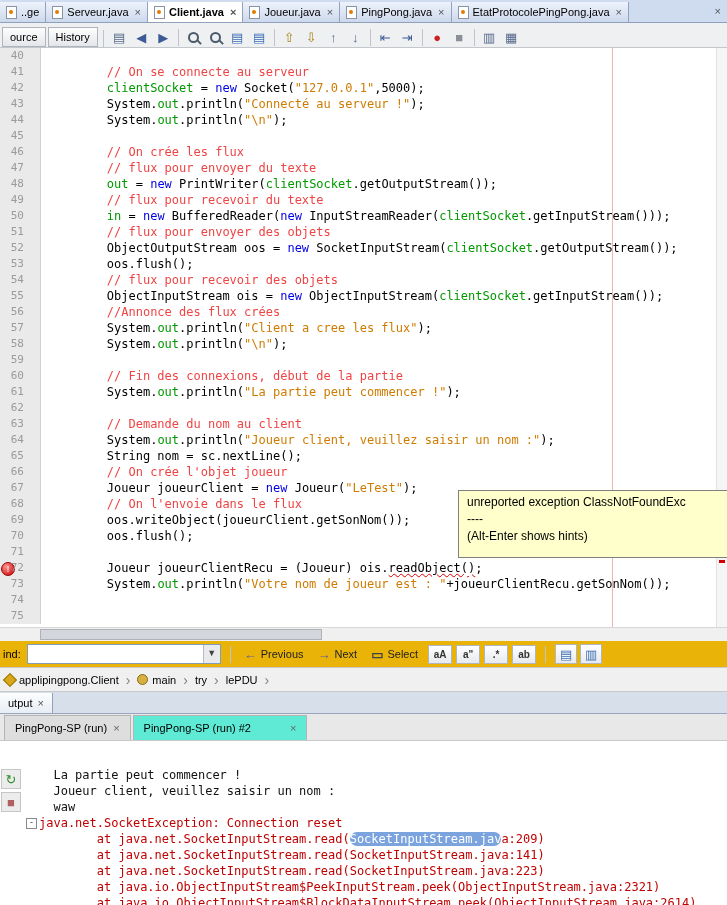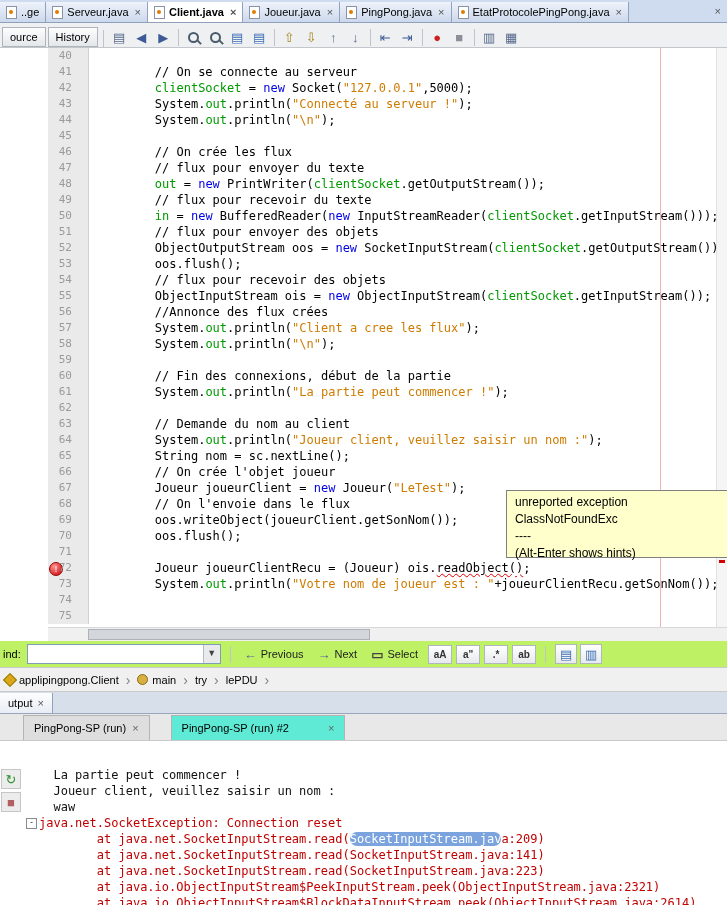--- a/index.html
+++ b/index.html
@@ -27,48 +27,48 @@
         border:1px solid #aeb4bc;background:linear-gradient(#fdfdfd,#e4e7ea);}
   .ticon{width:21px;height:20px;display:flex;align-items:center;justify-content:center;
          font-size:13px;}
   .tsep{width:1px;height:17px;background:#c0c4ca;margin:0 3px;}
   .mag{width:7px;height:7px;border:2px solid #4a5a6a;border-radius:50%;position:relative;display:inline-block;}
   .mag::after{content:"";position:absolute;width:6px;height:2px;background:#4a5a6a;
               transform:rotate(45deg);right:-5px;bottom:-2px;}
 
   
   .editor{position:relative;height:593px;background:#fff;overflow:hidden;
-          font-family:"DejaVu Sans Mono",monospace;font-size:12px;margin-left:48px;}
+          font-family:"DejaVu Sans Mono",monospace;font-size:12px;}
   .ed-lines{position:absolute;left:0;top:0;right:0;}
   .ed-line{display:flex;height:16px;line-height:16px;}
   .gutter{width:40px;flex:0 0 40px;background:#eaeaea;border-right:1px solid #d2d2d2;
           position:relative;color:#9a9a9a;font-size:11px;}
   .lno{position:absolute;right:16px;}
   .errball{position:absolute;left:1px;top:2px;width:12px;height:12px;border-radius:50%;
            background:radial-gradient(circle at 35% 30%,#ff9090,#c80000);
            border:1px solid #900;color:#fff;font-size:9px;line-height:12px;text-align:center;
            font-family:"Liberation Sans",sans-serif;}
   .codecell{white-space:pre;padding-left:8px;}
-  .tc{color:#000000;}.tk{color:#0000e6;}.ts{color:#ce7b00;}
+  .tc{color:#ef4444;}.tk{color:#0000e6;}.ts{color:#ce7b00;}
   .tf{color:#009900;}.tp{color:#000;}
   .te{color:#000;text-decoration:underline wavy #e00000 1px;}
   .margin-line{position:absolute;top:0;bottom:13px;left:612px;width:1px;background:#f0b4b4;}
   .stripe{position:absolute;right:0;top:0;bottom:13px;width:10px;background:#f5f5f5;
           border-left:1px solid #e2e2e2;}
   .stripe-mark{position:absolute;right:2px;width:6px;height:3px;background:#d40000;top:512px;}
   .hscroll{position:absolute;left:0;right:0;bottom:0;height:13px;background:#f0f0f0;
            border-top:1px solid #d8d8d8;}
   .hthumb{position:absolute;left:40px;width:280px;top:1px;bottom:1px;
           background:#d3d6da;border:1px solid #aeb2b8;}
   .tooltip{position:absolute;left:458px;right:-1px;top:442px;height:60px;background:#ffffcc;
            border:1px solid #808080;padding:3px 8px;z-index:5;
            font-family:"Liberation Sans",sans-serif;font-size:12px;line-height:17px;color:#000;}
 
   
-  .findbar{height:26px;background:#bef264;border-bottom:1px solid #c9c9c9;
+  .findbar{height:26px;background:#eab308;border-bottom:1px solid #c9c9c9;
            display:flex;align-items:center;padding:0 3px;gap:6px;}
   .combo{width:192px;height:18px;background:#fff;border:1px solid #7f9db9;position:relative;}
   .combo input{position:absolute;left:1px;top:1px;right:17px;bottom:1px;border:none;outline:none;
                font-family:"Liberation Sans",sans-serif;font-size:11px;}
   .combo-arrow{position:absolute;right:0;top:0;bottom:0;width:16px;background:#e8eaec;
                border-left:1px solid #b8bcc2;text-align:center;line-height:16px;font-size:9px;color:#444;}
   .fbtn{display:flex;align-items:center;gap:4px;padding:0 4px;color:#222;}
   .fbtn .arr{font-size:13px;color:#5d5d9e;font-weight:bold;}
   .ftoggle{min-width:18px;height:17px;border:1px solid #b0b6c0;background:linear-gradient(#fff,#e7e9ec);
            display:flex;align-items:center;justify-content:center;font-size:10px;font-weight:bold;
@@ -86,21 +86,21 @@
   .bc-method{width:9px;height:9px;border-radius:50%;background:#d8b040;border:1px solid #8a6a14;display:inline-block;}
 
   
   .out-header{height:21px;background:#d7dfeb;border-bottom:1px solid #9aa6bd;
               display:flex;align-items:flex-end;padding-left:0;}
   .out-wtab{height:20px;display:inline-flex;align-items:center;gap:5px;padding:0 8px;
             background:linear-gradient(#fcfdfe,#e8edf5);border-right:1px solid #93a1bd;}
   .out-tabs{height:26px;background:#e8e8e8;border-bottom:1px solid #c9c9c9;
             display:flex;align-items:flex-end;padding-left:4px;gap:2px;}
   .otab{height:24px;display:flex;align-items:center;gap:6px;padding:0 10px;
-        background:#dedede;border:1px solid #b4b4b4;border-bottom:none;white-space:nowrap;margin-left:19px;}
+        background:#dedede;border:1px solid #b4b4b4;border-bottom:none;white-space:nowrap;}
   .otab.active{background:#5eead4;gap:39px;}
   .otab .oclose{color:#666;}
   .out-body{position:relative;height:167px;background:#fff;overflow:hidden;}
   .out-toolbar{position:absolute;left:1px;top:28px;width:20px;display:flex;flex-direction:column;gap:3px;}
   .obtn{width:18px;height:18px;border:1px solid #c6c6c6;background:#ececec;
         display:flex;align-items:center;justify-content:center;font-size:13px;}
   .out-area{position:absolute;left:22px;top:0;right:0;bottom:0;padding:26px 0 0 17px;
             font-family:"DejaVu Sans Mono",monospace;font-size:12px;overflow:hidden;}
   .out-line{height:16px;line-height:16px;white-space:pre;position:relative;}
   .oo{color:#111;}.oe{color:#c00000;}

